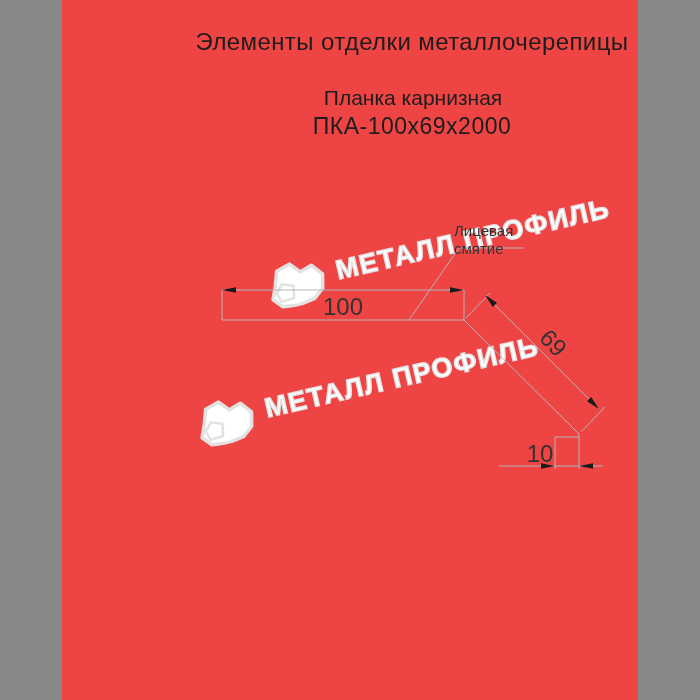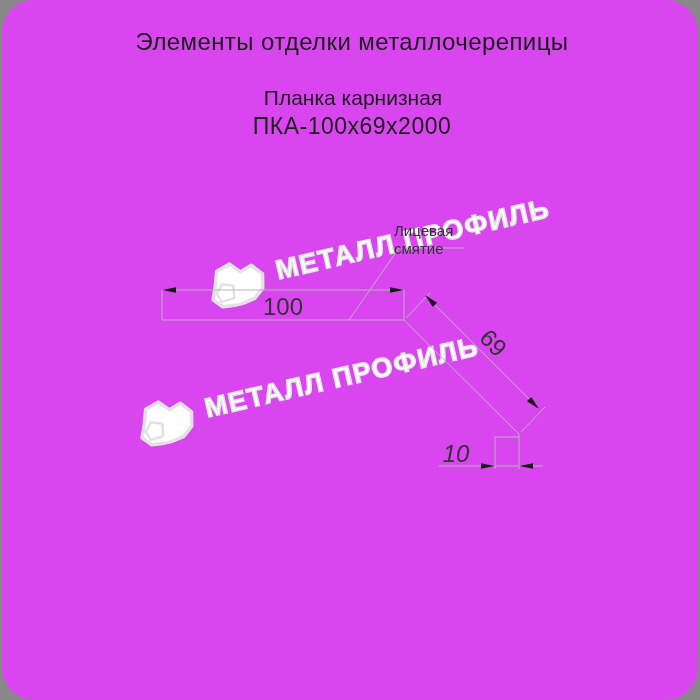--- a/index.html
+++ b/index.html
@@ -1,18 +1,18 @@
 <!DOCTYPE html>
 <html style="--color-text: #1d1d1d; --color-dim-text: #333333; --color-line: #b5b5b5; --color-arrow: #1b1b1b; --color-watermark: #e2e2e2;"><head>
 <meta charset="utf-8">
 <style>
   html,body{margin:0;padding:0;background:#888;}
   .page{
-    position:relative;width:696px;height:700px;background:#d946ef;margin:0 auto;
-    font-family:"Liberation Sans","DejaVu Sans",sans-serif;overflow:hidden;border-radius:32px;
+    position:relative;width:576px;height:700px;background:#ef4444;margin:0 auto;
+    font-family:"Liberation Sans","DejaVu Sans",sans-serif;overflow:hidden;
   }
   .title{
     position:absolute;top:28px;left:0;width:700px;text-align:center;
     font-size:24px;font-weight:400;letter-spacing:.4px;color:var(--color-text,#1d1d1d);
   }
   .product-name{
     position:absolute;top:86px;left:1px;width:700px;text-align:center;
     font-size:21px;font-weight:400;color:var(--color-text,#1d1d1d);
   }
   .product-code{
@@ -36,21 +36,21 @@
   
   .drawing{position:absolute;left:0;top:0;z-index:2;}
   .dline{stroke:var(--color-line,#b5b5b5);stroke-width:1;fill:none;}
   .arrow{fill:var(--color-arrow,#1b1b1b);stroke:none;}
   .dim-label{
     position:absolute;z-index:3;text-align:center;
     font-size:24px;font-weight:400;color:var(--color-dim-text,#333333);
   }
   .label-100{left:241px;top:265px;width:80px;margin-top:28px;}
   .label-69{left:469px;top:329px;width:44px;height:28px;line-height:28px;transform:rotate(45deg);}
-  .label-10{left:424px;top:440px;width:60px;font-style:italic;}
+  .label-10{left:448px;top:440px;width:60px;}
   .face-label{
     position:absolute;left:392px;top:222px;width:72px;z-index:3;
     font-size:15px;line-height:17.5px;color:var(--color-dim-text,#333333);
   }
   
   .footer{
     position:absolute;left:22px;top:649px;z-index:3;
     font-size:14px;line-height:18.5px;color:var(--color-text,#1d1d1d);
   }
 </style>

